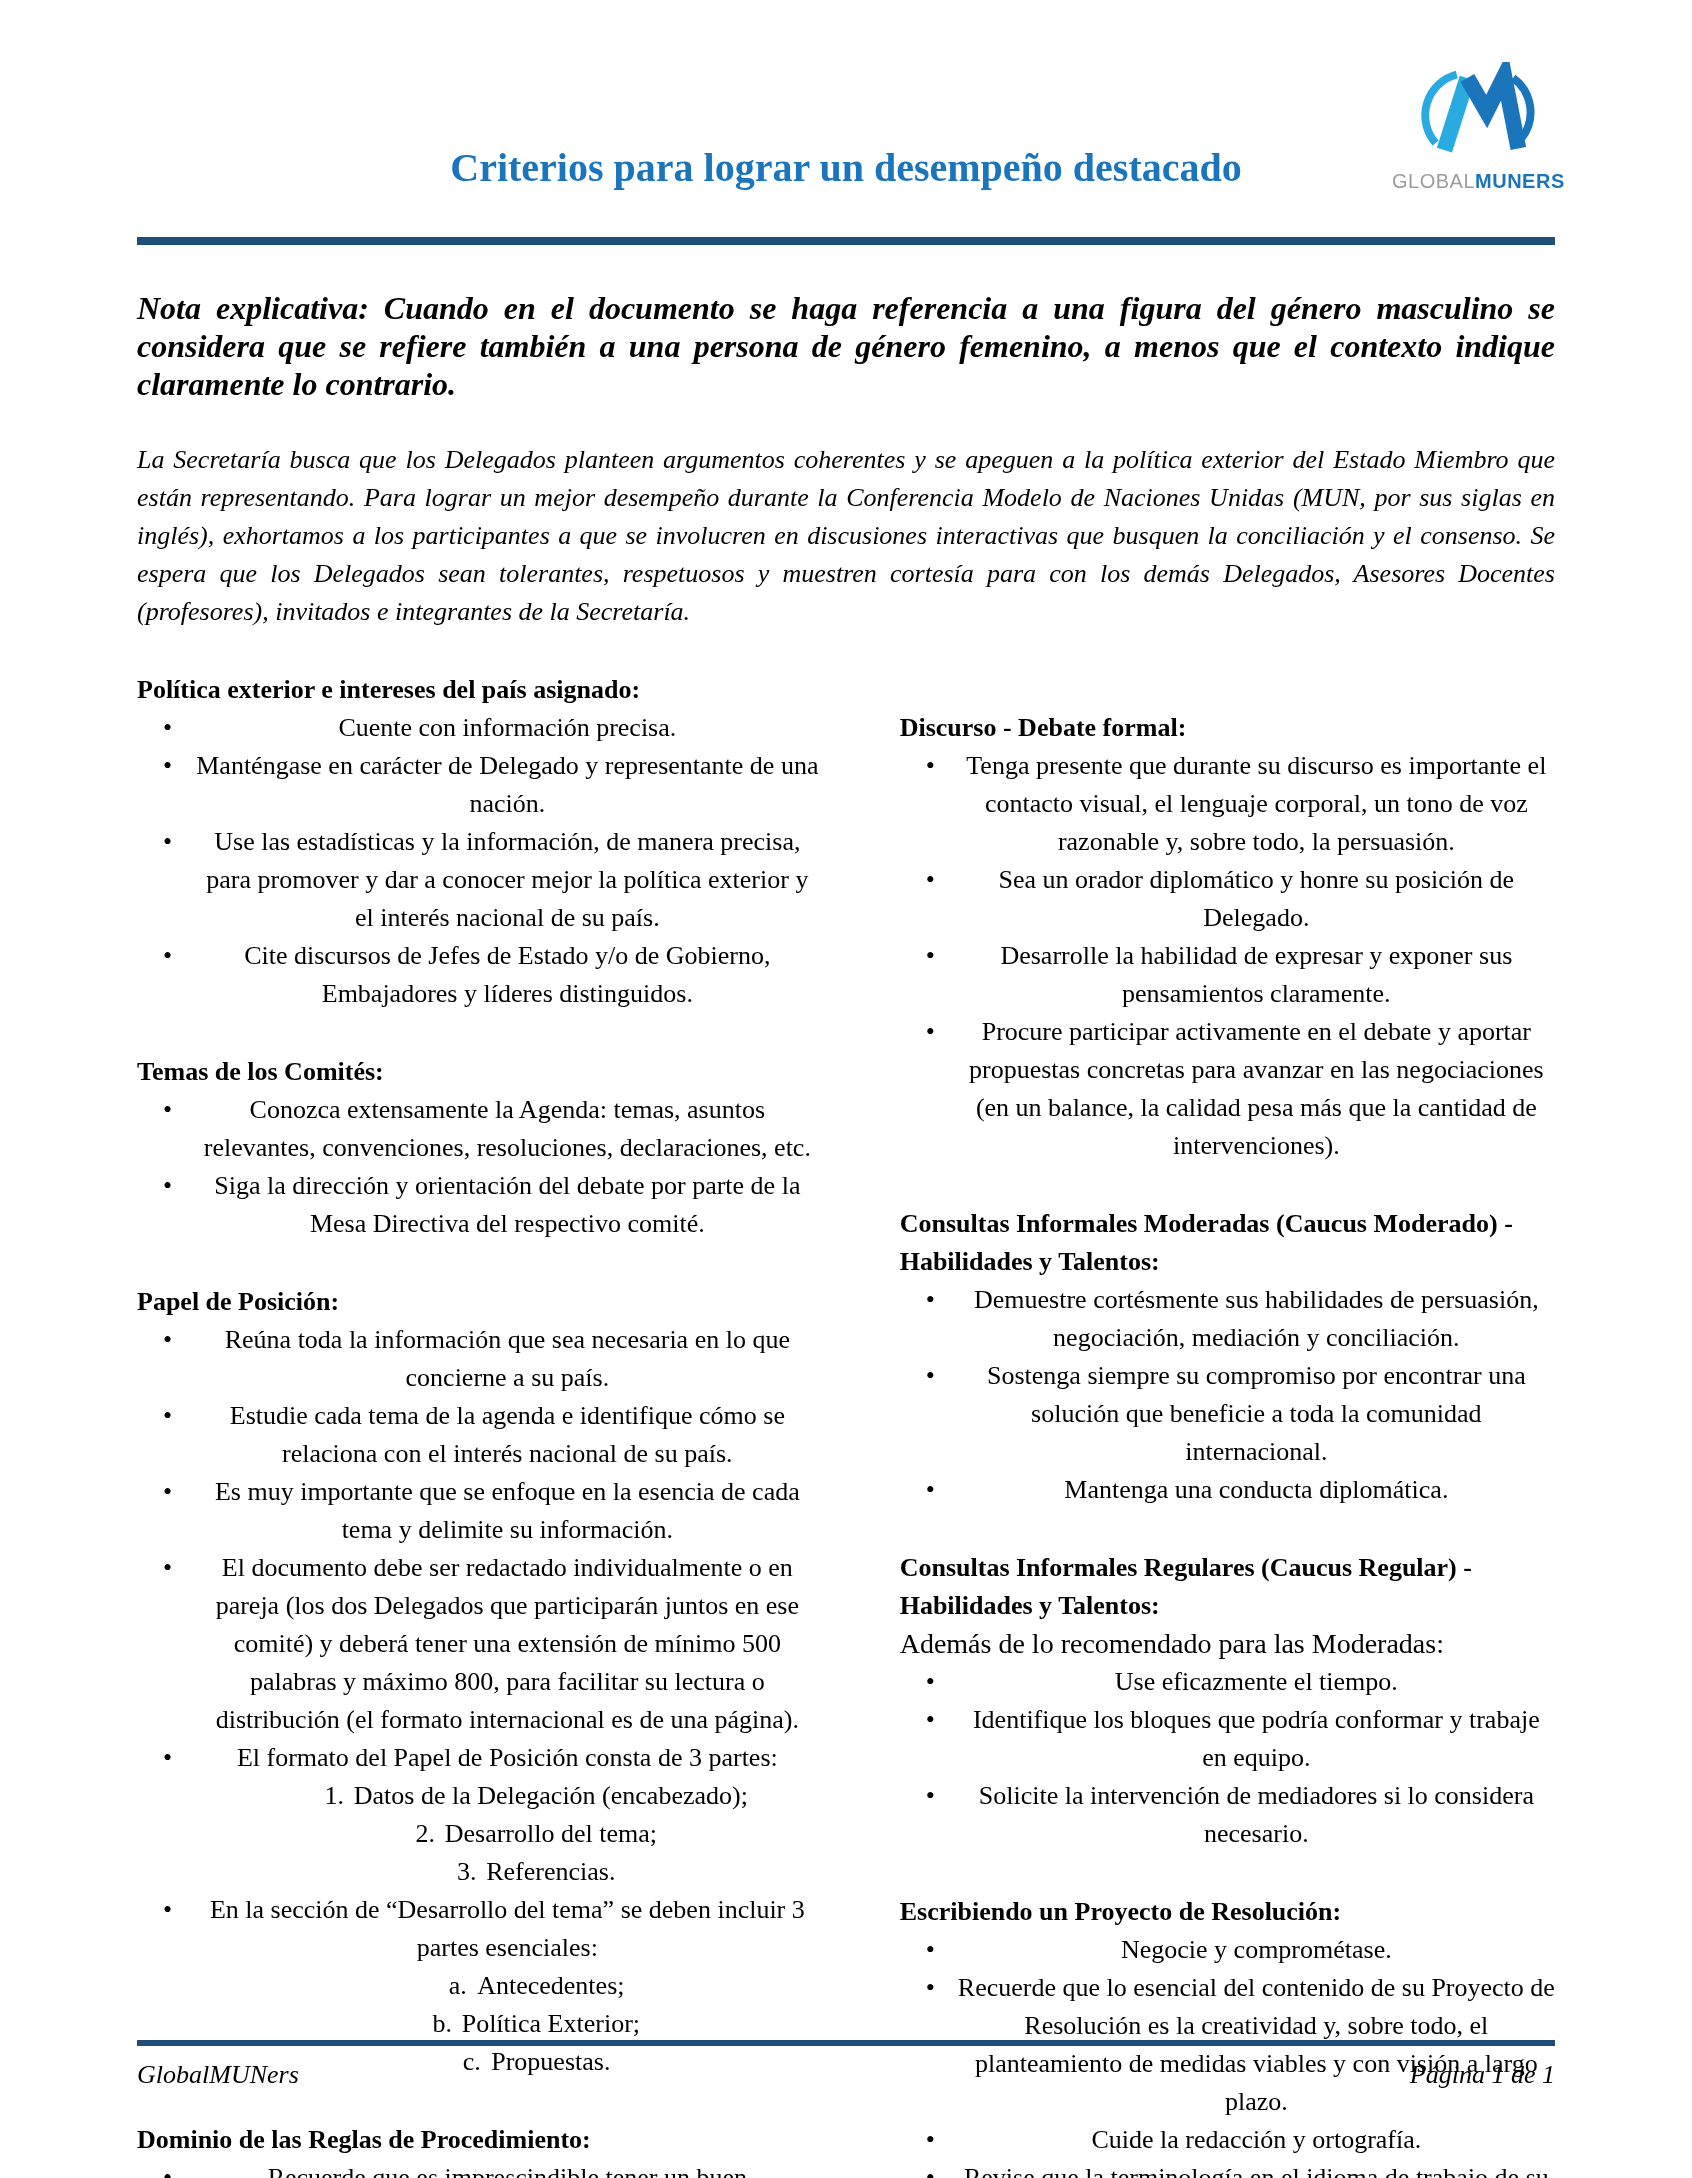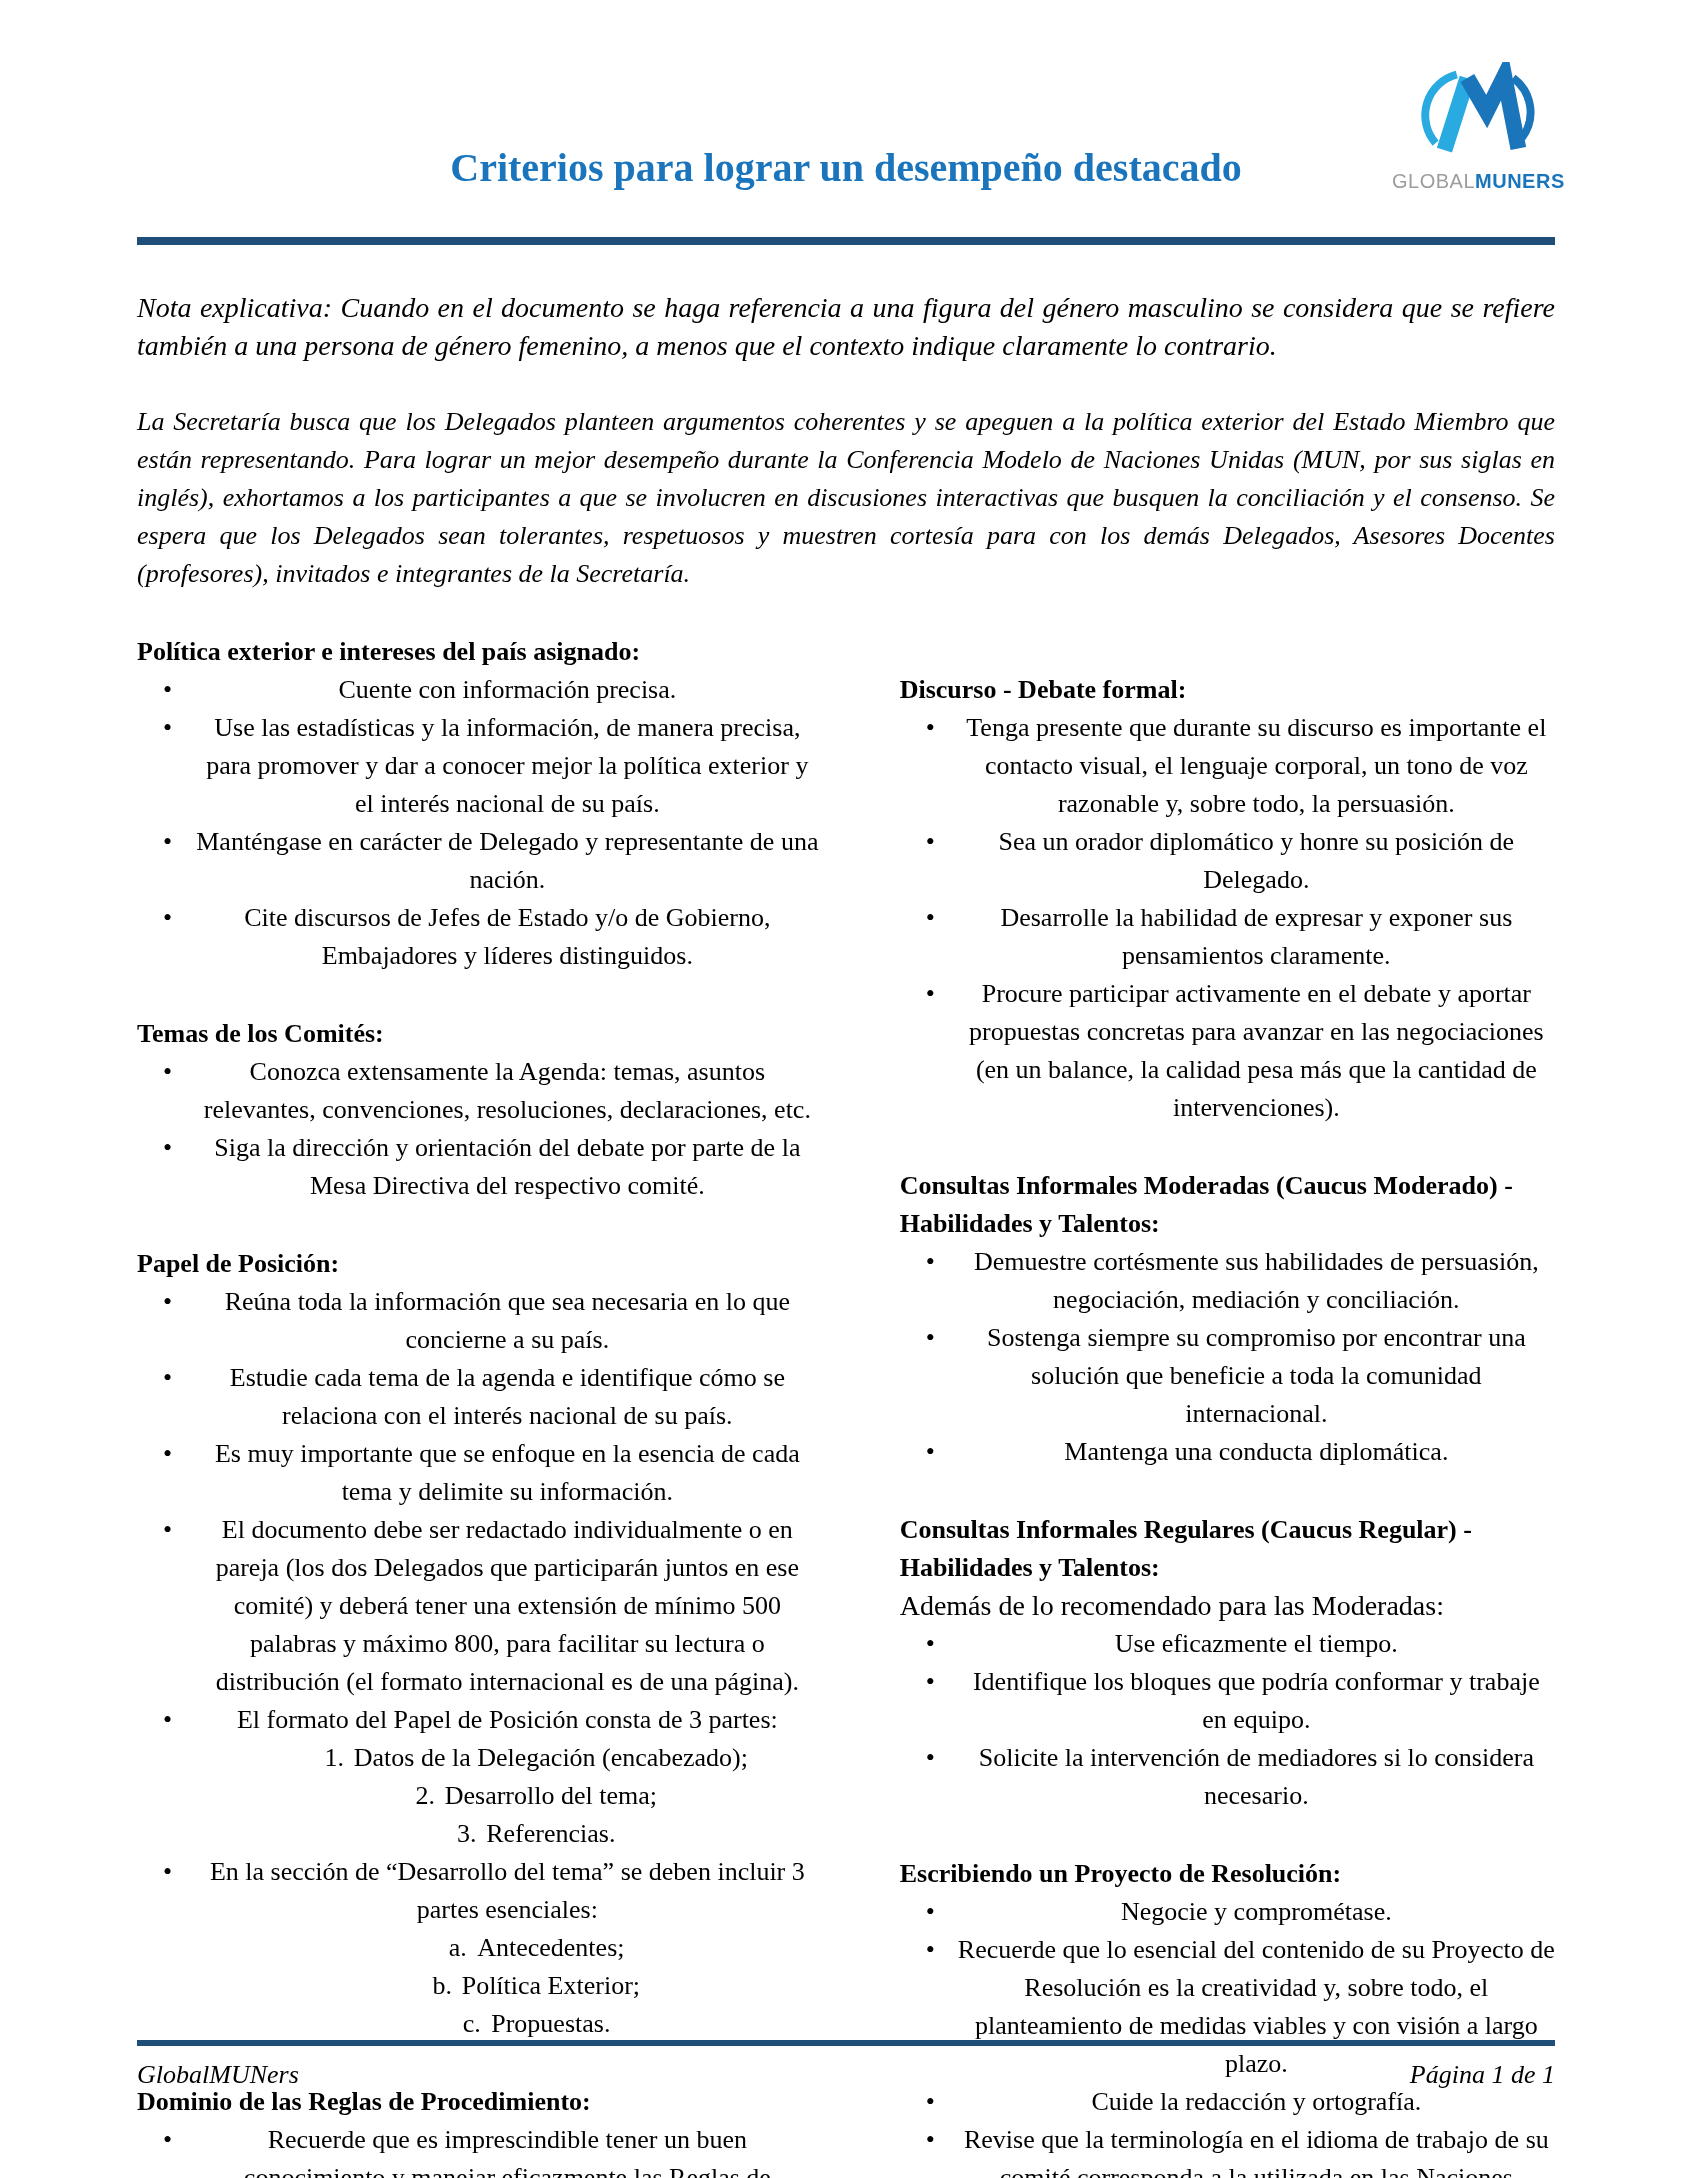--- a/index.html
+++ b/index.html
@@ -43,23 +43,23 @@
   .logo-text .m { color: var(--logo-dark, #1B75BB); font-weight: bold; }
 
   .rule {
     height: 8px;
     background: var(--rule-navy, #1F4E79);
     margin-top: 46px;
   }
 
   p.note {
     margin: 44px 0 0 0;
-    font-weight: normal;
+    font-weight: bold;
     font-style: italic;
-    font-size: 28px;
+    font-size: 32px;
     line-height: 38px;
     text-align: justify;
   }
   p.intro {
     margin: 38px 0 0 0;
     font-style: italic;
     font-size: 26px;
     line-height: 38px;
     text-align: justify;
   }
@@ -133,22 +133,22 @@
     <p class="note">Nota explicativa: Cuando en el documento se haga referencia a una figura del género masculino se considera que se refiere también a una persona de género femenino, a menos que el contexto indique claramente lo contrario.</p>
 
     <p class="intro">La Secretaría busca que los Delegados planteen argumentos coherentes y se apeguen a la política exterior del Estado Miembro que están representando. Para lograr un mejor desempeño durante la Conferencia Modelo de Naciones Unidas (MUN, por sus siglas en inglés), exhortamos a los participantes a que se involucren en discusiones interactivas que busquen la conciliación y el consenso. Se espera que los Delegados sean tolerantes, respetuosos y muestren cortesía para con los demás Delegados, Asesores Docentes (profesores), invitados e integrantes de la Secretaría.</p>
 
     <div class="columns">
       <div class="col left" id="col-left">
           <section class="criteria">
             <h2 class="sec-h">Política exterior e intereses del país asignado:</h2>
             <ul class="bullets">
               <li>Cuente con información precisa.</li>
+              <li>Manténgase en carácter de Delegado y representante de una nación.</li>
               <li>Use las estadísticas y la información, de manera precisa, para promover y dar a conocer mejor la política exterior y el interés nacional de su país.</li>
-              <li>Manténgase en carácter de Delegado y representante de una nación.</li>
               <li>Cite discursos de Jefes de Estado y/o de Gobierno, Embajadores y líderes distinguidos.</li>
             </ul>
           </section>
           <section class="criteria">
             <h2 class="sec-h">Temas de los Comités:</h2>
             <ul class="bullets">
               <li>Conozca extensamente la Agenda: temas, asuntos relevantes, convenciones, resoluciones, declaraciones, etc.</li>
               <li>Siga la dirección y orientación del debate por parte de la Mesa Directiva del respectivo comité.</li>
             </ul>
           </section>

